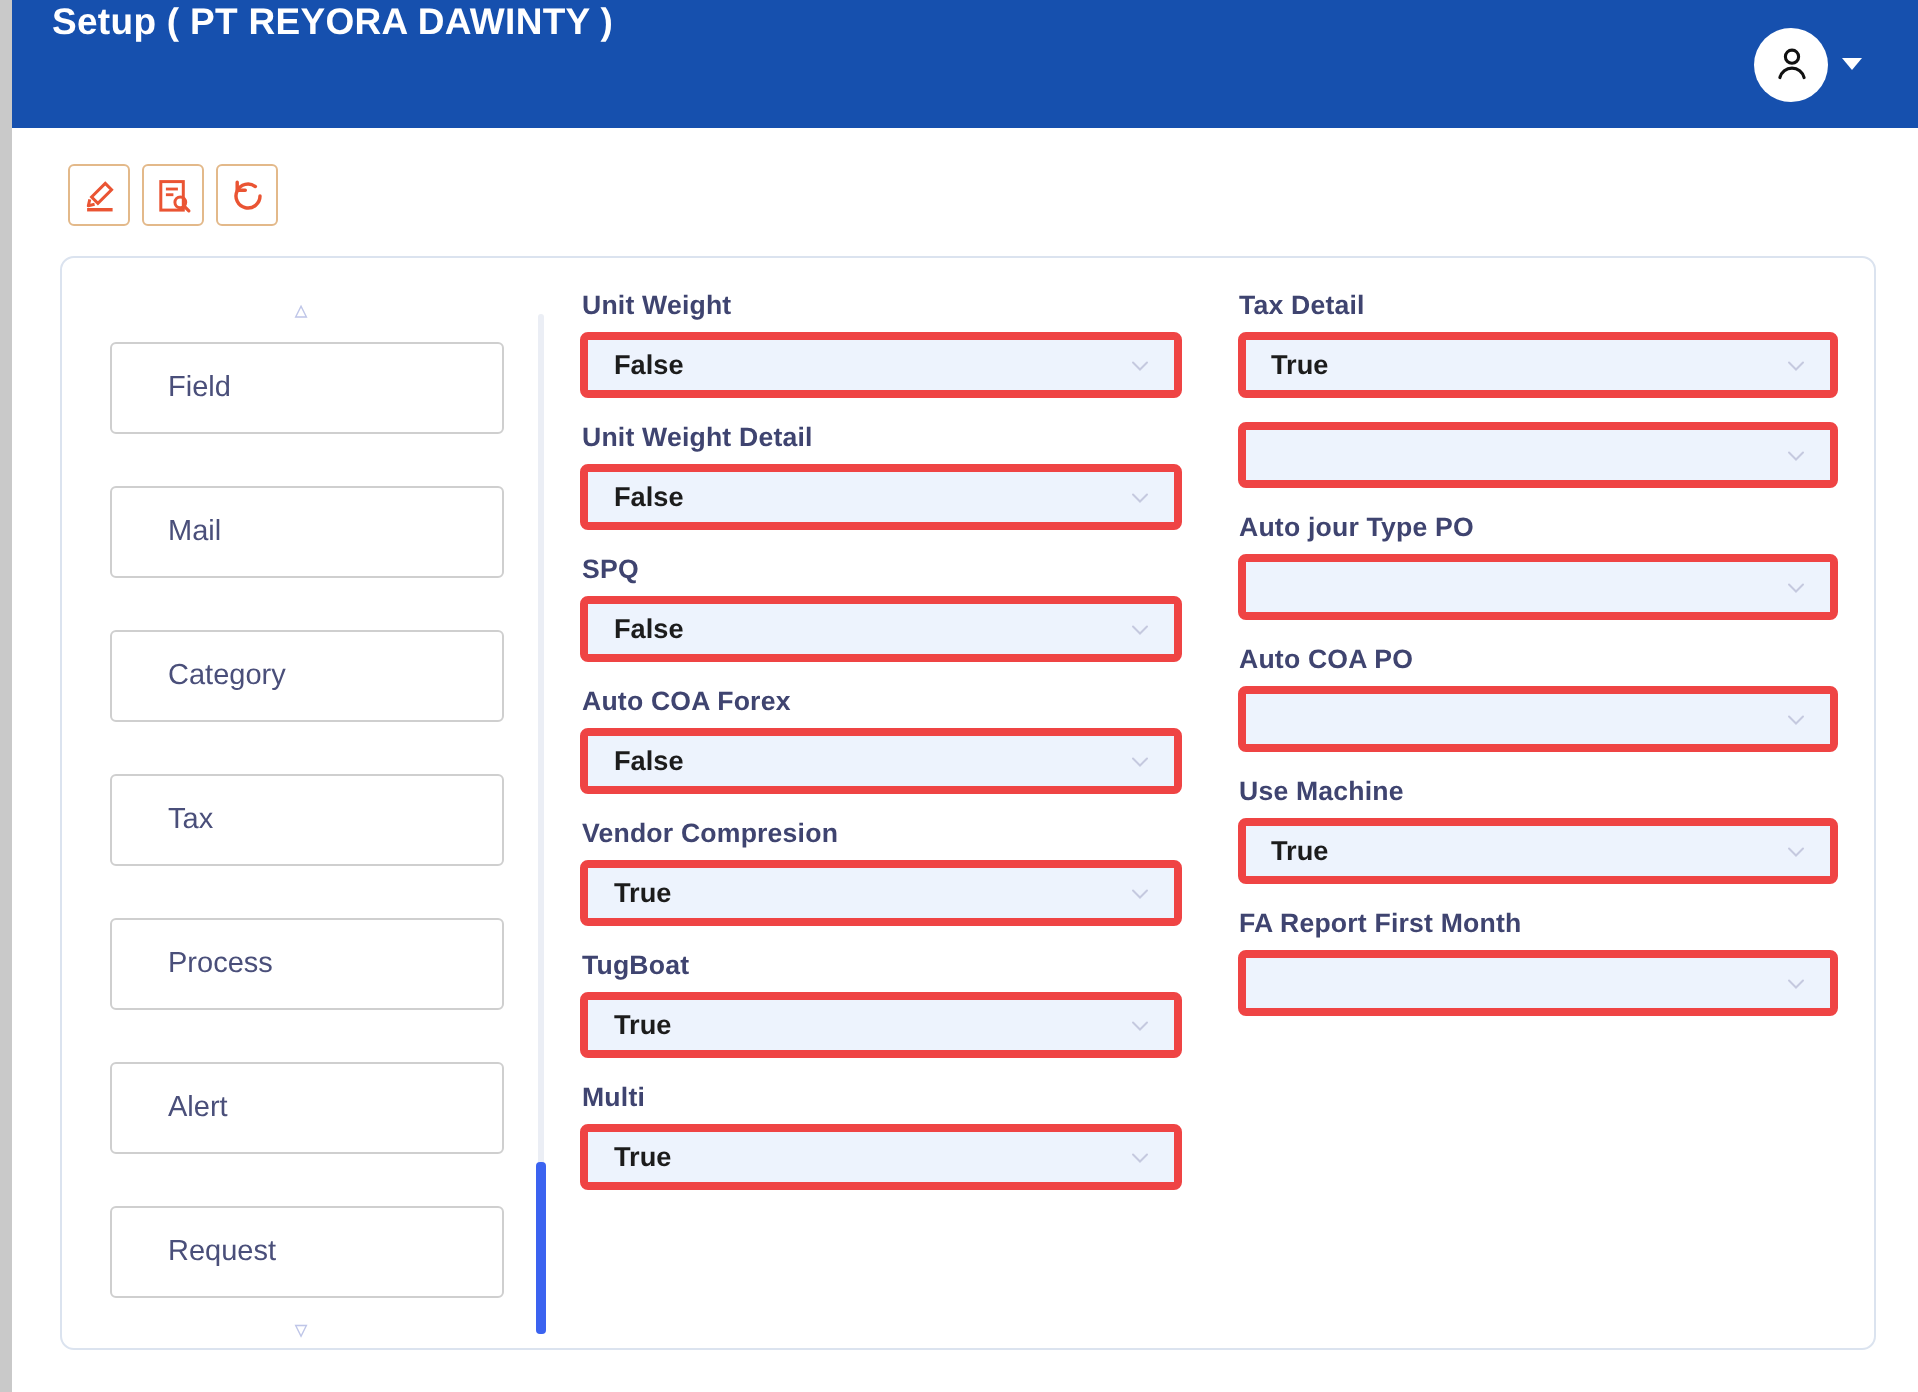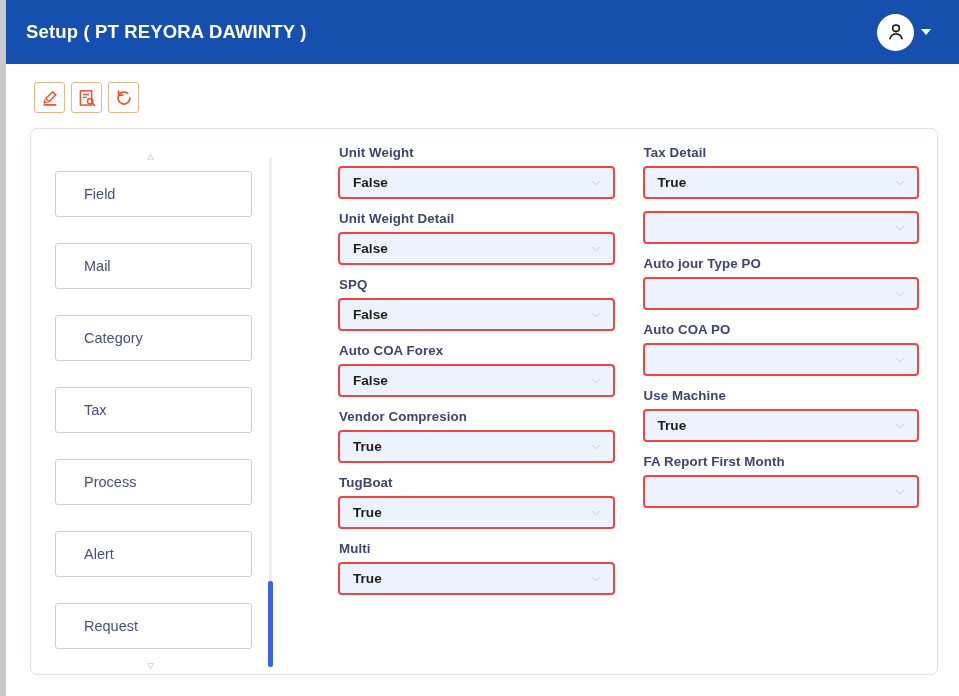--- a/index.html
+++ b/index.html
@@ -24,21 +24,20 @@
   }
   
   .app-header {
     position: absolute;
     left: 0;
     top: 0;
     width: 953px;
     height: 64px;
     background: #1650ae;
     display: flex;
-    align-items: center;
     justify-content: space-between;
     box-sizing: border-box;
     padding: 0 14px 0 20px;
   }
   .app-title {
     color: #ffffff;
     font-size: 18.5px;
     font-weight: bold;
     letter-spacing: 0.15px;
     white-space: nowrap;
@@ -169,40 +168,39 @@
     cursor: pointer;
   }
   
   .form-area {
     position: absolute;
     left: 259px;
     top: 16px;
     right: 18px;
     display: flex;
     gap: 28px;
-    margin-left: 48px;
   }
   .form-col {
     width: 303px;
   }
   .field-group {
     margin-bottom: 12px;
   }
   .field-label {
     color: #3f4470;
     font-size: 13.3px;
     font-weight: bold;
     margin: 0 0 6px 1px;
     letter-spacing: 0.1px;
   }
   .select-box {
     position: relative;
     height: 33px;
     background: #edf3fd;
-    border: 2px solid #ef4444;
+    border: 4px solid #ef4444;
     border-radius: 4px;
     display: flex;
     align-items: center;
     padding: 0 30px 0 13px;
     box-sizing: border-box;
     color: #1c1c1c;
     font-size: 13.6px;
     font-weight: bold;
     cursor: pointer;
   }

